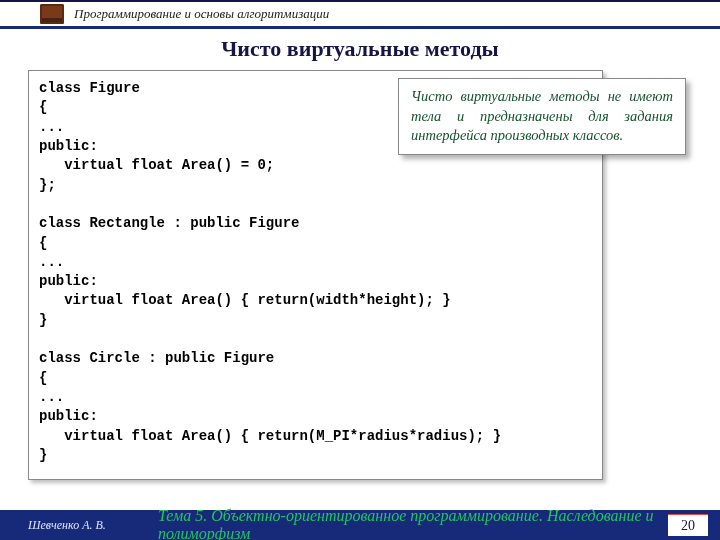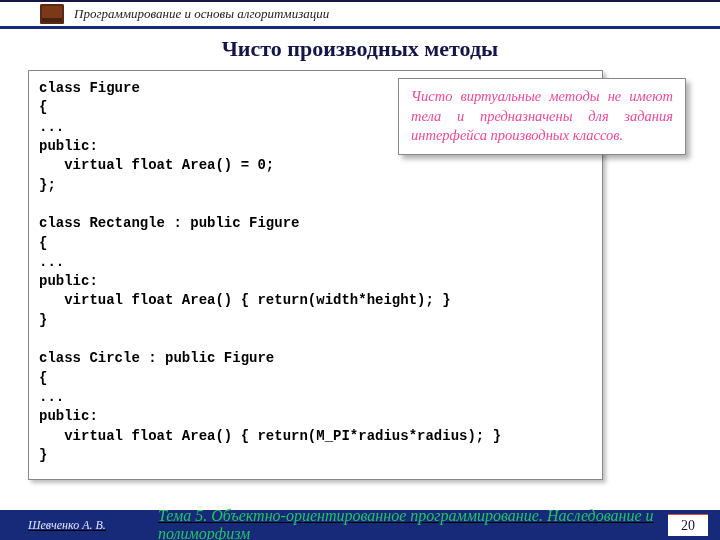--- a/index.html
+++ b/index.html
@@ -16,41 +16,41 @@
     border: 1px solid #888; background: #fff; padding: 8px 10px;
     box-shadow: 3px 3px 4px rgba(0,0,0,.25);
     font-family: "Courier New", monospace; font-size: 14px; line-height: 1.38;
     font-weight: bold; color: #000; white-space: pre;
   }
   .note {
     position: absolute; top: 78px; left: 398px; width: 288px;
     border: 1px solid #888; background: #fff; padding: 8px 12px;
     box-shadow: 4px 4px 5px rgba(0,0,0,.3);
     font-style: italic; font-size: 14.5px; line-height: 1.35;
-    text-align: justify; color: #ec4899;
+    text-align: justify; color: #14532d;
   }
-  .footer { position: absolute; left: 0; right: 0; bottom: 0; height: 30px; background: #172a7a; display: flex; align-items: center; text-decoration: underline; }
+  .footer { position: absolute; left: 0; right: 0; bottom: 0; height: 30px; background: #172a7a; display: flex; align-items: center; }
   .footer .author { color: #dce4ff; font-style: italic; font-size: 12px; margin-left: 28px; width: 120px; }
   .footer .topic { color: #22c55e; font-style: italic; font-size: 16px; margin-left: 10px; flex: 1; }
   .footer .page { position: absolute; right: 12px; bottom: 4px; width: 40px; height: 22px; background: #fff; color: #151547; display: flex; align-items: center; justify-content: center; font-size: 14px; border-top: 1px solid #ef4444; }
 </style>
 </head>
 <body>
 
 <div class="slide">
   <div class="top-rule"></div>
 
   <div class="header">
     <div class="crest"></div>
     <div class="course">Программирование и основы алгоритмизации</div>
   </div>
 
   <div class="divider"></div>
 
-  <div class="title">Чисто производных методы</div>
+  <div class="title">Чисто виртуальные методы</div>
 
   <div class="code-box">class Figure
 {
 ...
 public:
    virtual float Area() = 0;
 };
 
 class Rectangle : public Figure
 {

